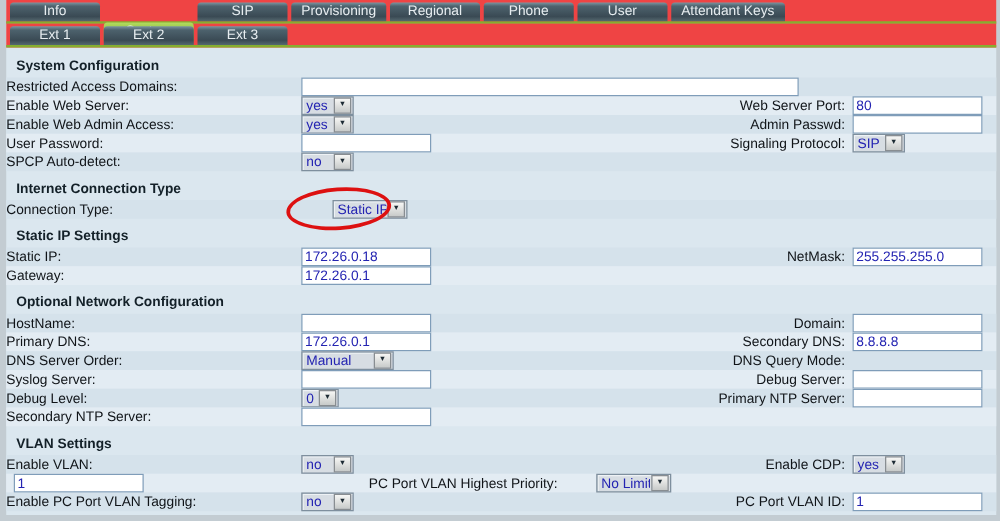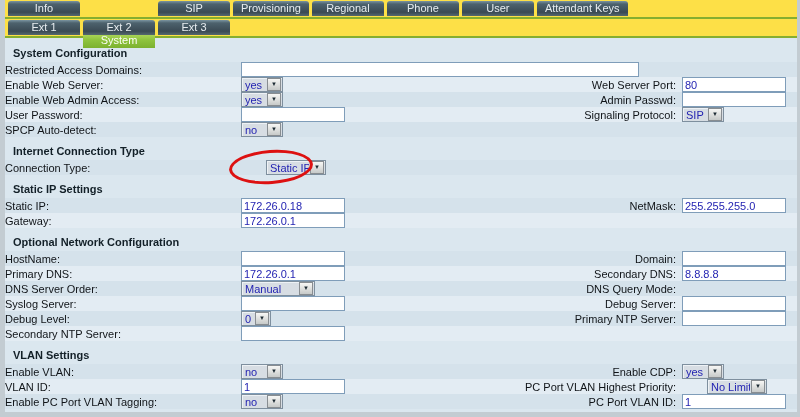--- a/index.html
+++ b/index.html
@@ -3,22 +3,22 @@
 <meta charset="utf-8">
 <style>
   html,body{margin:0;padding:0;}
   body{
     width:800px;height:417px;overflow:hidden;
     background:#c3ccd2;
     font-family:"Liberation Sans",sans-serif;font-size:11px;
   }
   .page{position:relative;margin-left:5px;width:792px;height:412px;background:#dbe7ef;}
   
-  .tabbar{height:16px;background:#fde047;border-bottom:2px solid #86ae2f;
-          display:flex;gap:3px;padding:1px 0 0 3px;}
+  .tabbar{height:16px;background:#ef4444;border-bottom:2px solid #86ae2f;
+          display:flex;gap:3px;padding:1px 0 0 3px;align-items:center;}
   .tab{
     height:15px;line-height:15px;min-width:72px;padding:0 8px;box-sizing:border-box;
     text-align:center;color:#e7edf0;cursor:default;
     border-radius:3px 3px 0 0;
     background:linear-gradient(180deg,#7b95a1 0%,#4d626d 20%,#3a4a54 75%,#55686f 100%);
     white-space:nowrap;
   }
   .tab.active{
     background:linear-gradient(180deg,#b4da60 0%,#8fc43e 45%,#7cb12f 100%);
     color:#fbfdf4;
@@ -248,21 +248,20 @@
           </span>
           <span class="lbl lbl-r">Enable CDP:</span>
           <span class="fld-r">
             <div class="sel sel-s">
               <span class="sel-text">yes</span>
               <span class="sel-btn">▼</span>
             </div>
           </span>
         </div>
         <div class="row light">
-          <span class="lbl lbl-l">VLAN ID:</span>
           <span class="fld-l">
             <input class="inp" type="text" value="1" style="">
           </span>
           <span class="lbl lbl-r">PC Port VLAN Highest Priority:</span>
           <span class="fld-r">
             <div class="sel sel-m">
               <span class="sel-text">No Limit</span>
               <span class="sel-btn">▼</span>
             </div>
           </span>

